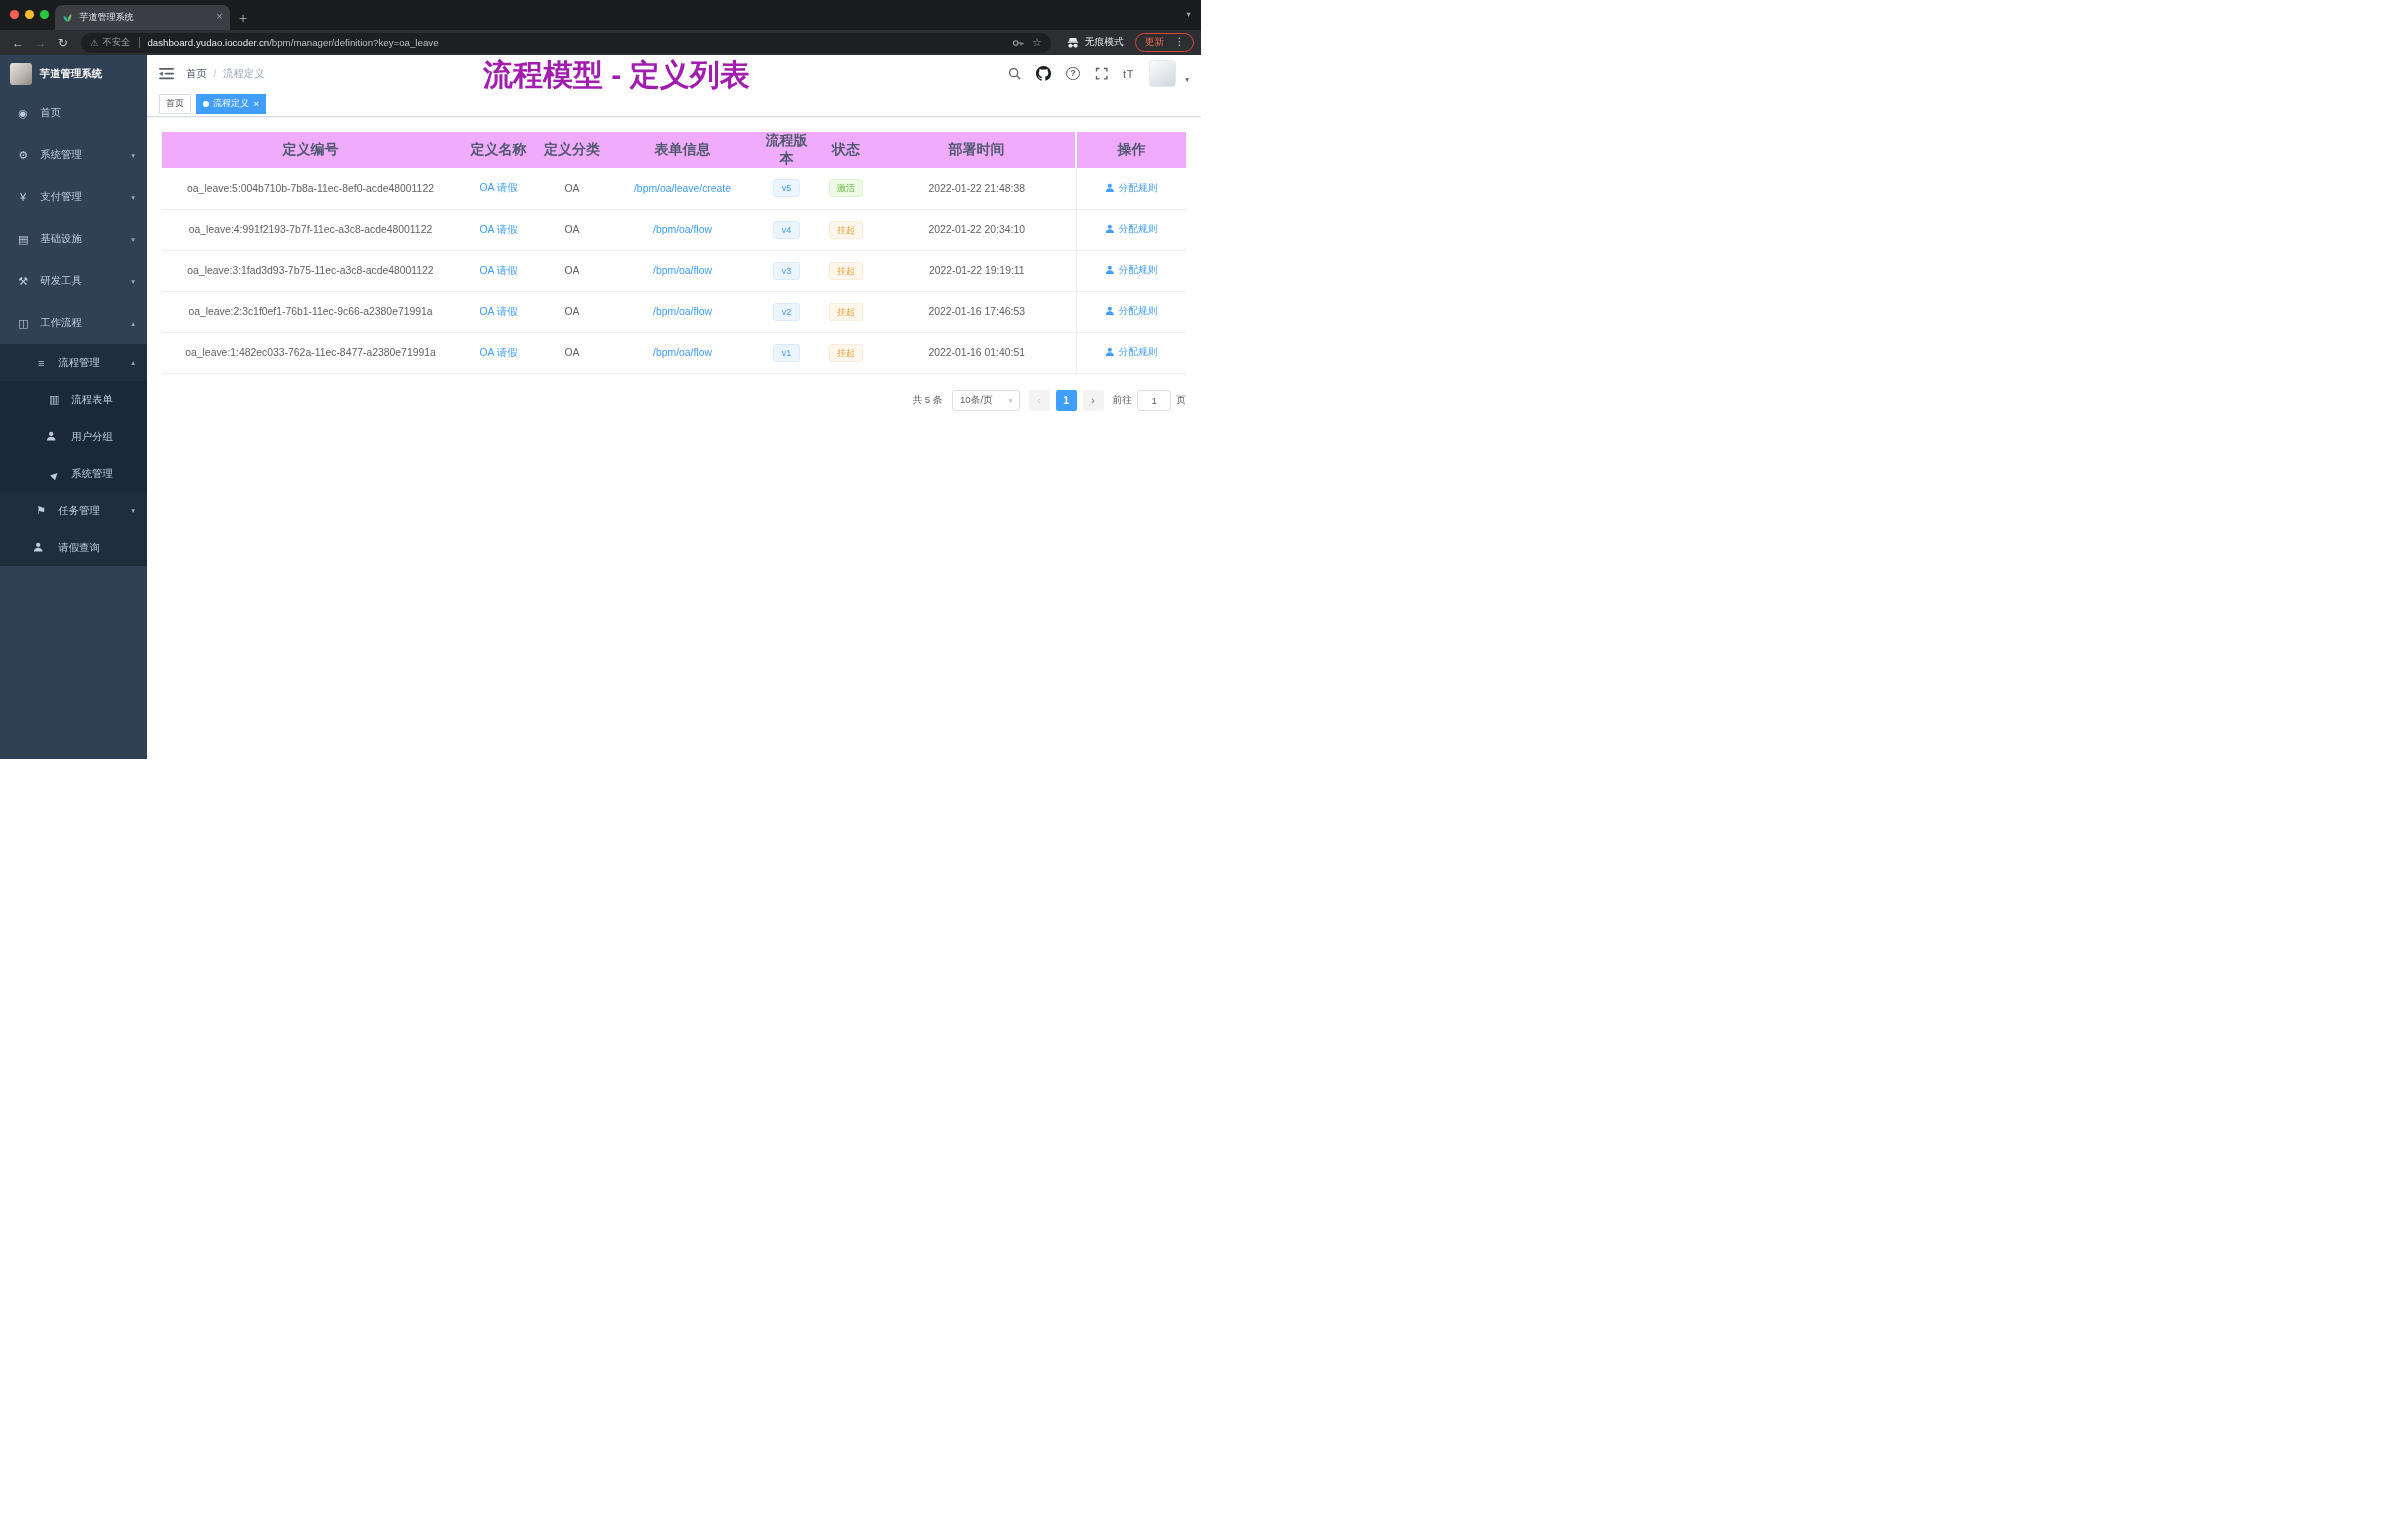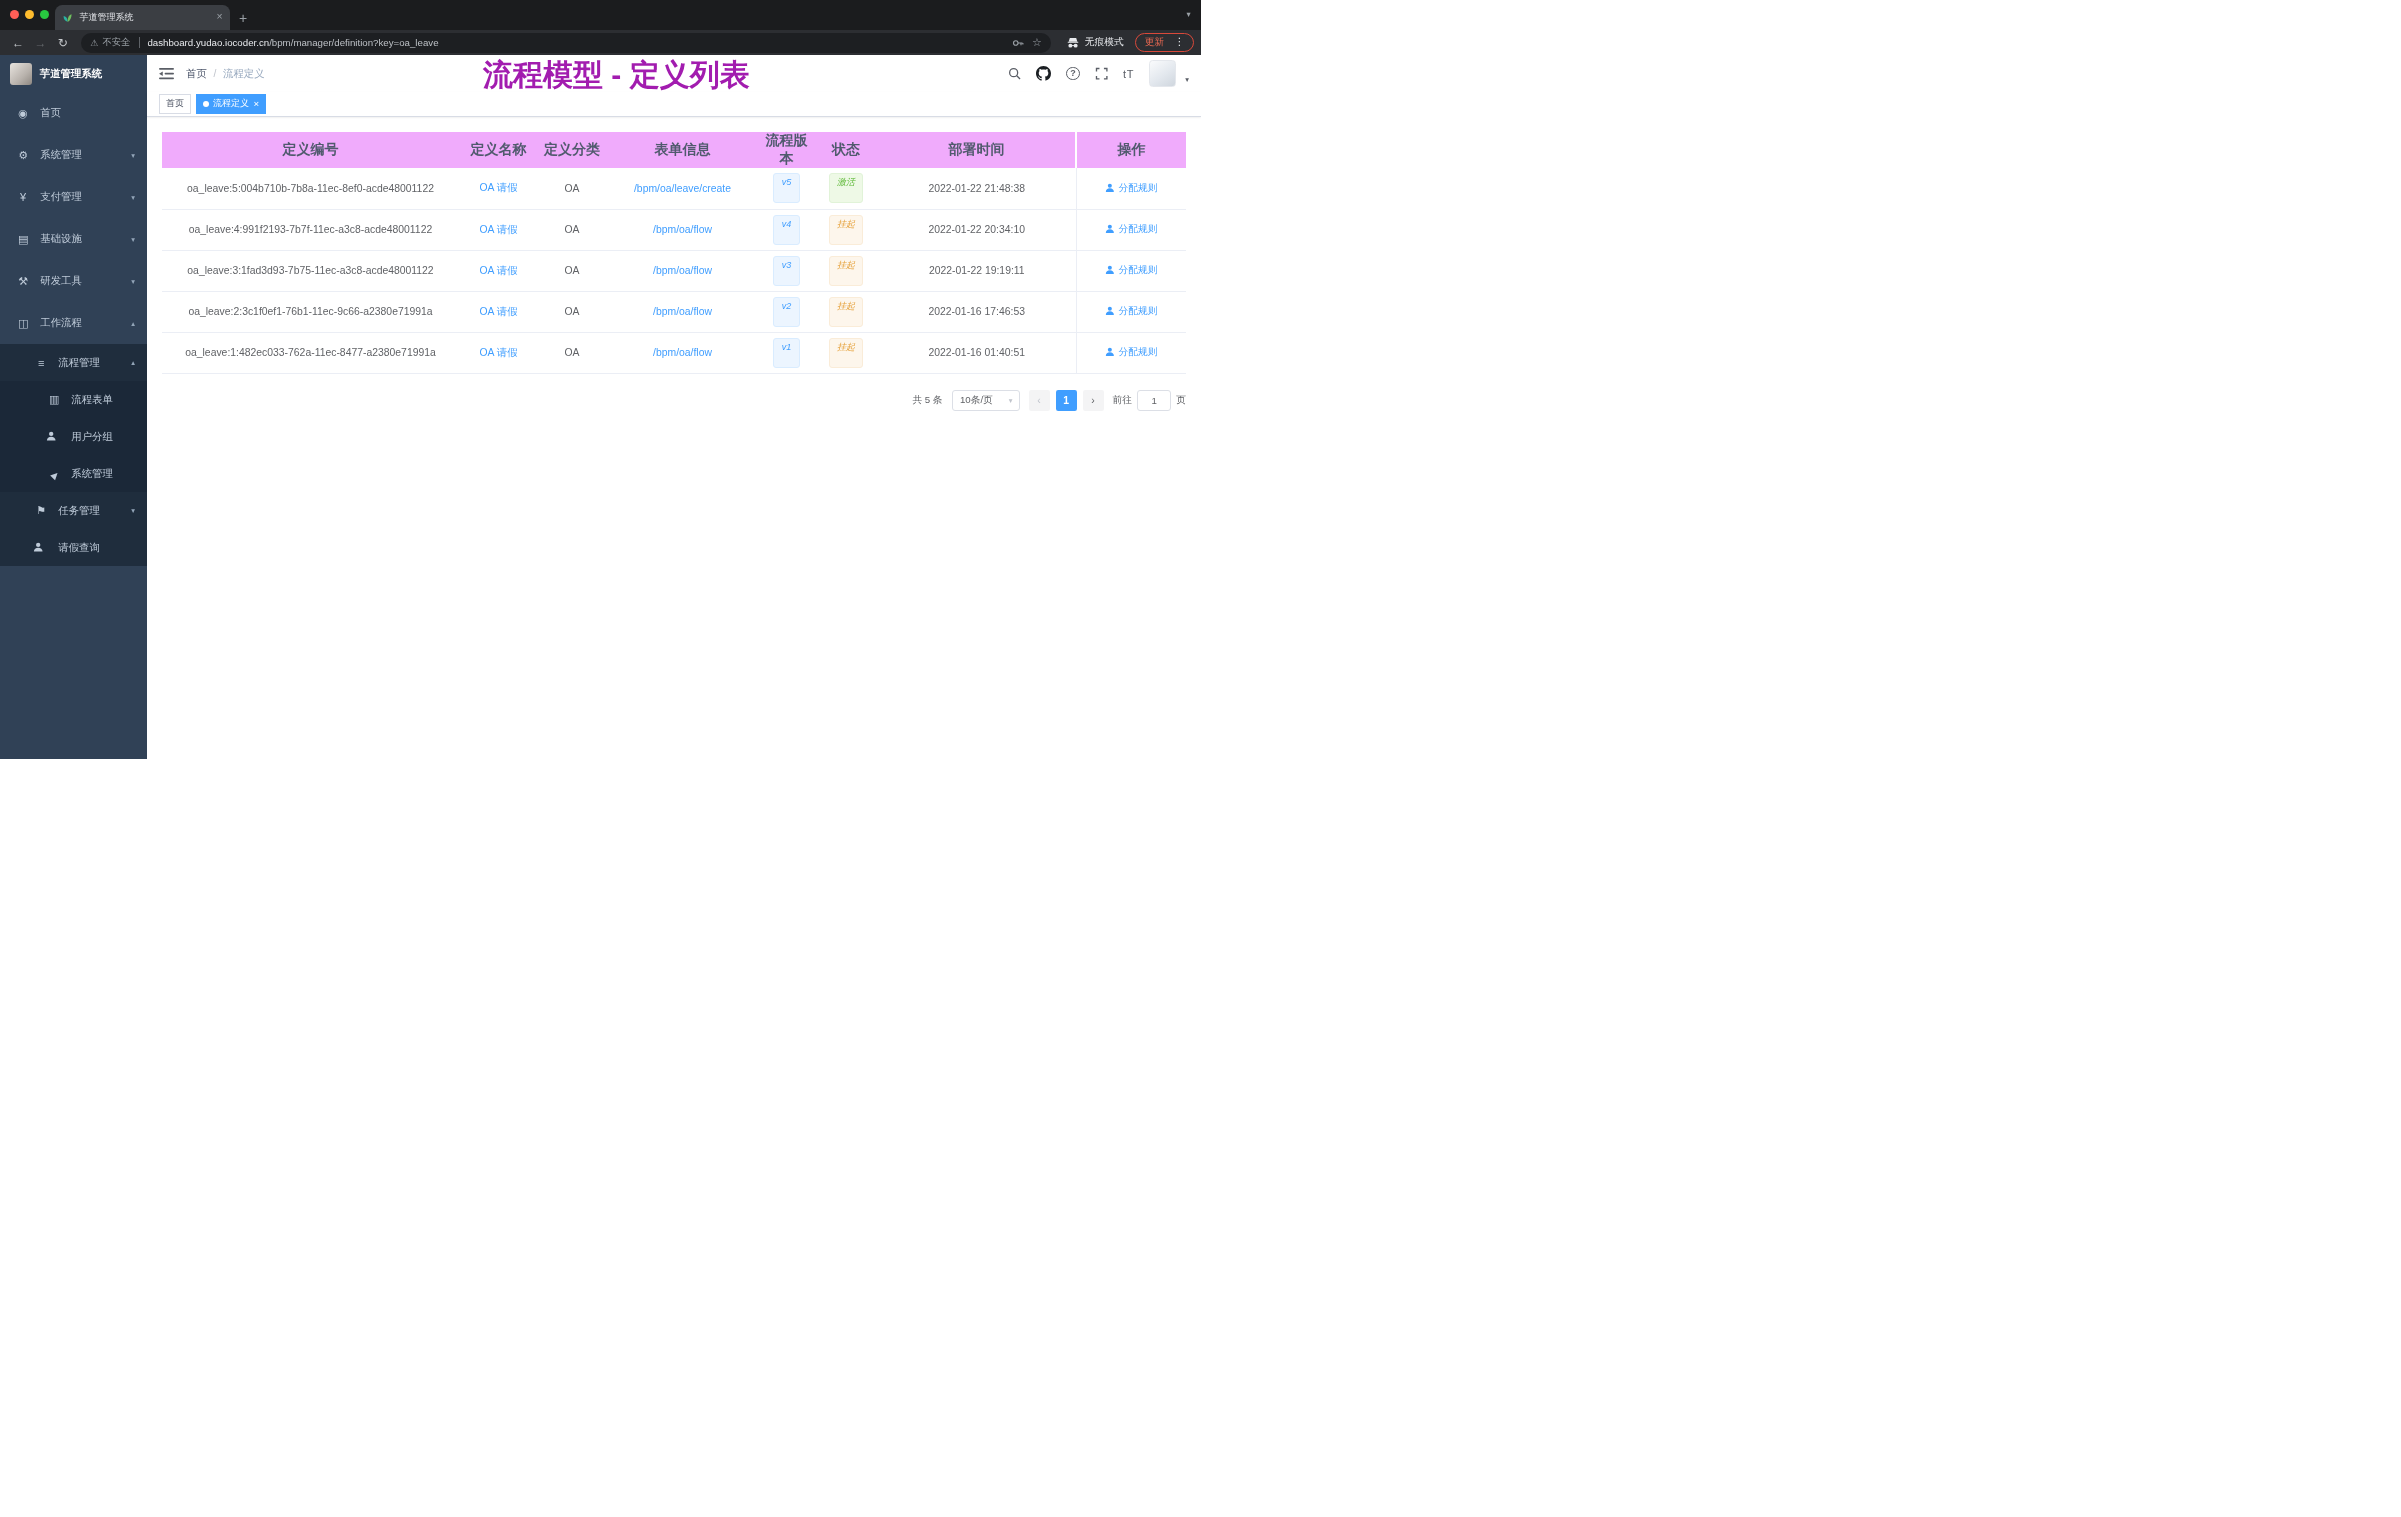--- a/index.html
+++ b/index.html
@@ -74,21 +74,21 @@
   .annotation { position:absolute; left:336px; top:0; font-size:30px; font-weight:600; color:#a21caf; z-index:20; white-space:nowrap; }
 
   
   .content { flex:1; padding:15px; overflow:hidden; }
   table { width:100%; border-collapse:collapse; table-layout:fixed; }
   thead th { background:#f0abfc; height:30px; font-size:14px; color:#515a6e; font-weight:700; text-align:center; }
   thead th.action-col { border-left:2.2px solid #fff; }
   tbody td { height:41px; text-align:center; font-size:10.4px; color:#606266; border-bottom:0.7px solid #ebeef5; white-space:nowrap; overflow:hidden; }
   td.action-cell { border-left:0.7px solid #ebeef5;text-align:center; }
   .link { color:#409eff; text-decoration:none; cursor:pointer; }
-  .etag { display:inline-block; padding:0 7.4px; height:30px; line-height:16.3px; border-radius:3px; font-size:9px; border:0.7px solid transparent;font-style:italic; }
+  .etag { display:inline-block; padding:0 7.4px; height:18px; line-height:16.3px; border-radius:3px; font-size:9px; border:0.7px solid transparent; }
   .tag-version { background:#ecf5ff; border-color:#d9ecff; color:#409eff; }
   .tag-success { background:#eef9e6; border-color:#e1f3d8; color:#5ab733; }
   .tag-warning { background:#fdf6ec; border-color:#faecd8; color:#e6a23c; }
   .action-link { display:inline-flex; align-items:center; gap:3.7px; font-size:9.7px; }
   .action-link .person-svg { fill:#409eff; width:9.7px; height:9.7px; }
 
   
   .pagination { display:flex; align-items:center; justify-content:flex-end; gap:9px; margin-top:16.3px; font-size:9.7px; color:#606266; }
   .page-size { height:21px; min-width:68px; border:0.7px solid #dcdfe6; border-radius:3px; display:flex; align-items:center; justify-content:space-between; padding:0 6px 0 7.4px; background:#fff; cursor:pointer; }
   .select-caret { color:#c0c4cc; font-size:7.4px; margin-left:7.4px; }

